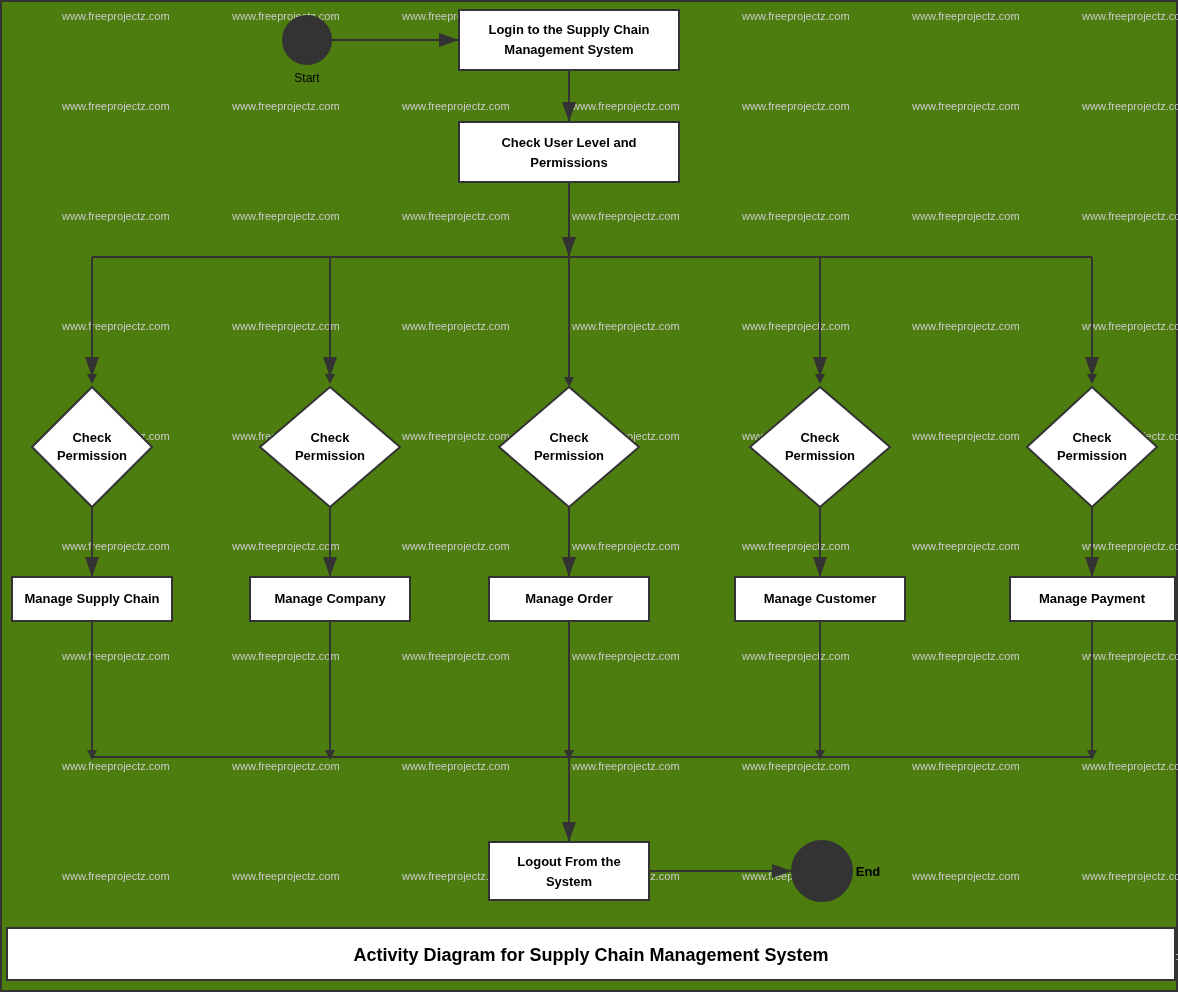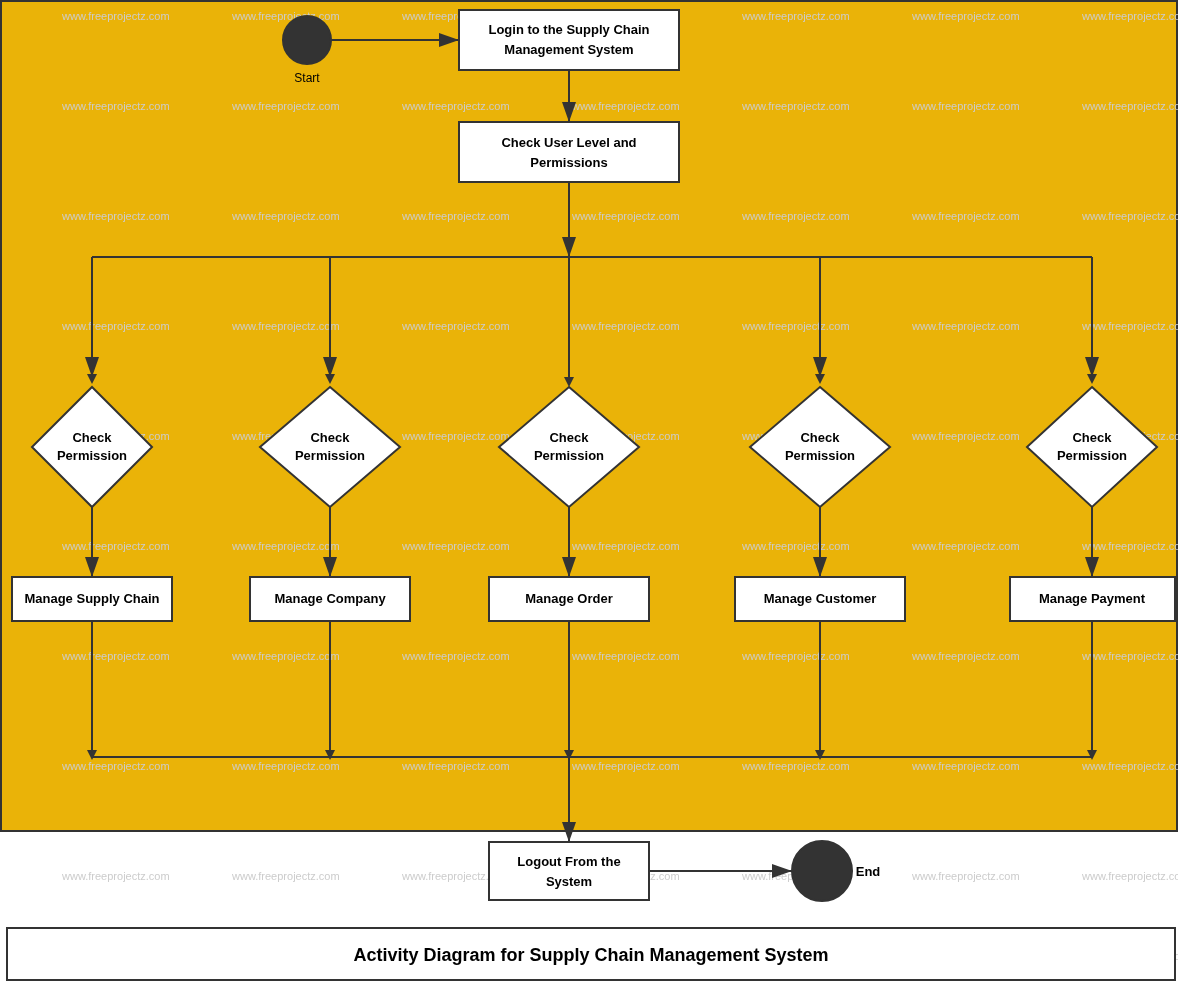--- a/index.html
+++ b/index.html
@@ -8,22 +8,22 @@
       font-family: Arial, sans-serif;
       width: 1178px;
       height: 992px;
       overflow: hidden;
       position: relative;
     }
 
     .diagram-container {
       position: relative;
       width: 1178px;
-      height: 832px;
-      background: #eab308;
+      height: 992px;
+      background: #4d7c0f;
       border: 2px solid #333;
     }
 
     svg.main-svg {
       position: absolute;
       top: 0; left: 0;
       width: 1178px;
       height: 992px;
       z-index: 1;
     }

